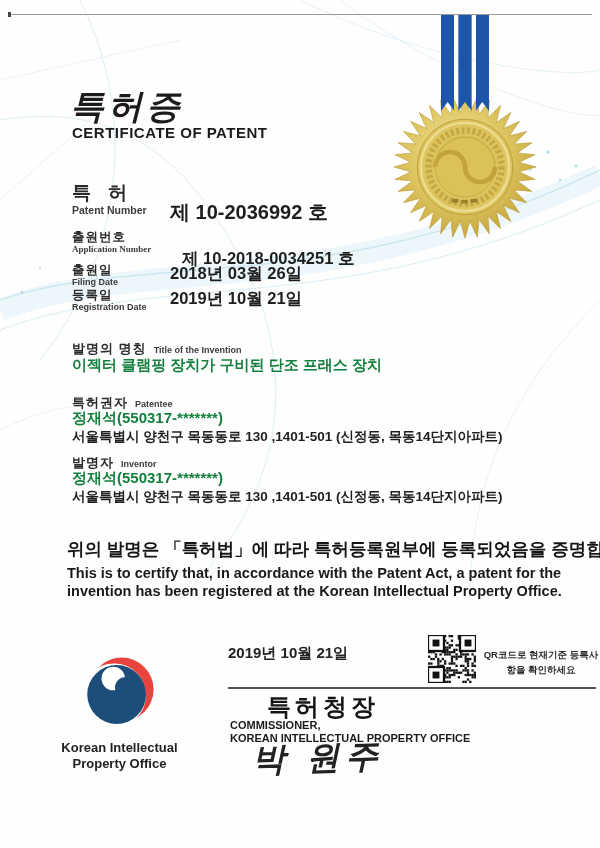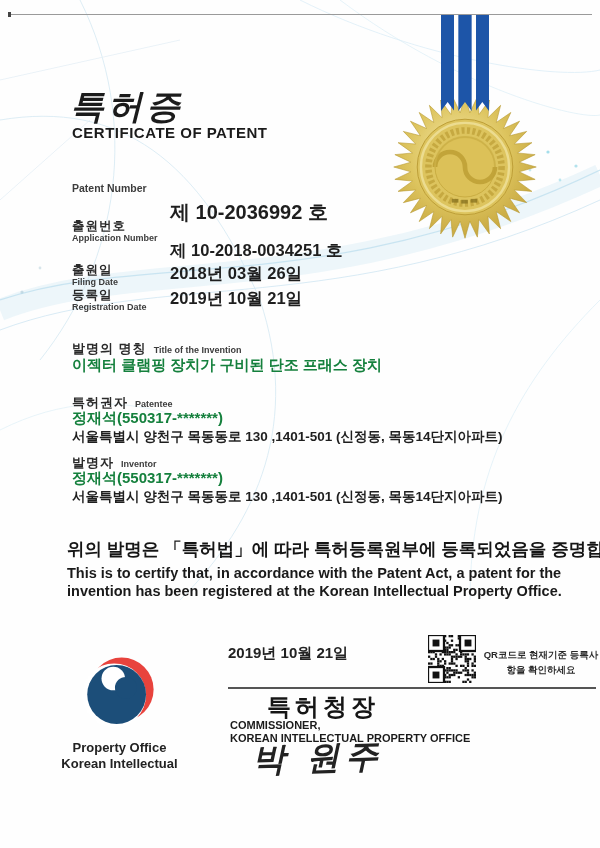--- a/index.html
+++ b/index.html
@@ -112,31 +112,32 @@
   <rect x="66" y="114" width="7" height="4" fill="#8a7420" opacity="0.8"></rect>
   <rect x="76" y="115" width="7" height="4" fill="#8a7420" opacity="0.8"></rect>
   <rect x="86" y="114" width="7" height="4" fill="#8a7420" opacity="0.8"></rect>
 </svg>
 
 <div class="title-kr">특허증</div>
 <div class="title-en">CERTIFICATE OF PATENT</div>
 
 <div class="row-patent">
   <div class="rowlbl abs" style="top:182px;">
+    <span class="lbl-kr">특 허</span>
     <span class="lbl-en">Patent Number</span>
   </div>
   <div class="rowval val abs" style="top:199px;">제 10-2036992 호</div>
 </div>
 
 <div>
-  <div class="rowlbl abs" style="top:219px;">
+  <div class="rowlbl abs" style="top:230px;font-family:Liberation Serif, serif;">
     <span class="lbl-kr">출원번호</span>
     <span class="lbl-en">Application Number</span>
   </div>
-  <div class="rowval val abs" style="top:240px;">제 10-2018-0034251 호</div>
+  <div class="rowval val abs" style="top:248px;margin-left:12px;">제 10-2018-0034251 호</div>
 </div>
 <div>
   <div class="rowlbl abs" style="top:263px;">
     <span class="lbl-kr">출원일</span>
     <span class="lbl-en">Filing Date</span>
   </div>
   <div class="rowval val abs" style="top:263px;">2018년  03월  26일</div>
 </div>
 <div>
   <div class="rowlbl abs" style="top:288px;">
@@ -312,16 +313,16 @@
 
 <div class="logo">
   <svg width="84" height="84" viewBox="0 0 100 100">
     <circle cx="52" cy="47" r="38" fill="#e8433d"></circle>
     <circle cx="43" cy="54" r="38" fill="#ffffff"></circle>
     <circle cx="46" cy="53" r="35" fill="#1c4e79"></circle>
     <circle cx="42" cy="34" r="14" fill="#ffffff"></circle>
     <circle cx="57" cy="45" r="13" fill="#1c4e79"></circle>
   </svg>
   <div class="logo-en">
+    <div>Korean Intellectual</div>
     <div>Property Office</div>
-    <div>Korean Intellectual</div>
   </div>
 </div>
 
 </body></html>

